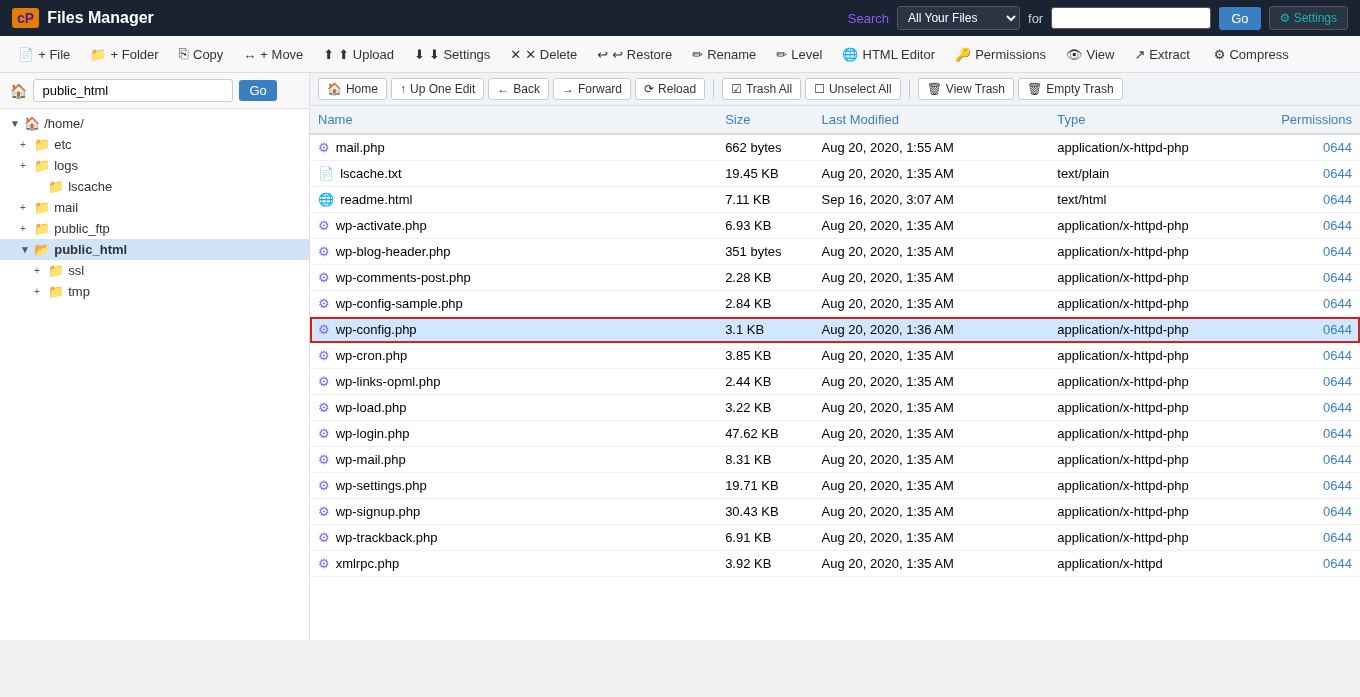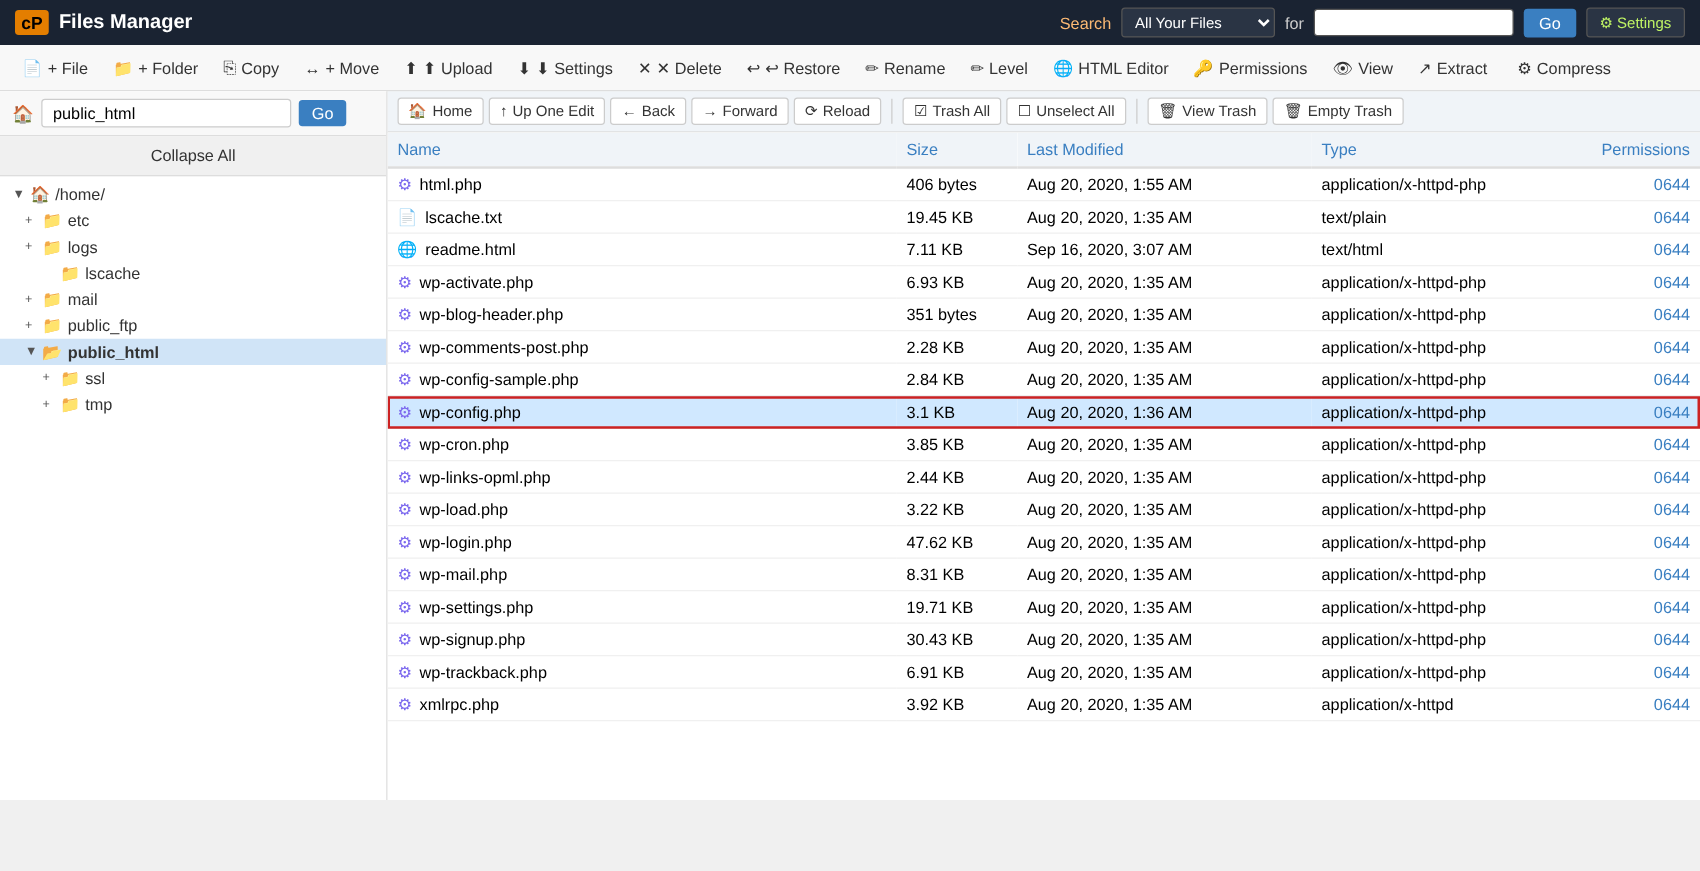--- a/index.html
+++ b/index.html
@@ -16,32 +16,32 @@
     }
     .top-header-left {
       display: flex;
       align-items: center;
       gap: 8px;
       font-size: 16px;
       font-weight: bold;
     }
     .cp-icon {
       background: #e47e00;
-      color: #000000;
+      color: #4c1d95;
       font-weight: bold;
       font-size: 14px;
       padding: 2px 5px;
       border-radius: 3px;
     }
     .top-header-right {
       display: flex;
       align-items: center;
       gap: 8px;
     }
-    .search-label { color: #fdba74; font-size: 13px; }
+    .search-label { color: #8b5cf6; font-size: 13px; }
     .search-select {
       padding: 3px 6px;
       font-size: 12px;
       border: 1px solid #555;
       background: #2a3444;
       color: white;
       border-radius: 3px;
     }
     .search-for-label { color: #ccc; font-size: 13px; }
     .search-input {
@@ -56,21 +56,21 @@
       background: #3a7fc1;
       color: white;
       border: none;
       padding: 4px 12px;
       font-size: 13px;
       border-radius: 3px;
       cursor: pointer;
     }
     .settings-btn {
       background: #2a3444;
-      color: #bef264;
+      color: #14b8a6;
       border: 1px solid #555;
       padding: 4px 10px;
       font-size: 12px;
       border-radius: 3px;
       cursor: pointer;
     }
 
     
     .toolbar {
       background: #f8f8f8;
@@ -322,21 +322,20 @@
 
 <div class="main-layout">
 
   <div class="sidebar">
     
     <div class="path-bar">
       <span class="path-home-icon">🏠</span>
       <input class="path-input" type="text" value="public_html" style="">
       <button class="path-go-btn">Go</button>
     </div>
-    <button class="collapse-all-btn">Collapse All</button>
     <div class="tree">
 
       <div class="tree-item">
         <span class="expand-icon">▼</span>
         <span class="folder-icon">🏠</span>
         <span>/home/</span>
       </div>
 
       <div class="tree-item indent-1">
         <span class="expand-icon">+</span>
@@ -439,23 +438,23 @@
             <th style="width:9%">Size</th>
             <th style="width:22%">Last Modified</th>
             <th style="width:20%">Type</th>
             <th style="width:9%; text-align:right; color:#3a7fc1">Permissions</th>
           </tr>
         </thead>
         <tbody id="file-tbody">
         <tr>
               <td style="position: relative; display: flex; align-items: center; gap: 6px;">
                 <span style="color: rgb(123, 104, 238); font-size: 13px;">⚙</span>
-                <span>html.php</span>
-              </td>
-              <td>406 bytes</td>
+                <span>mail.php</span>
+              </td>
+              <td>662 bytes</td>
               <td>Aug 20, 2020, 1:55 AM</td>
               <td>application/x-httpd-php</td>
               <td style="text-align: right; color: rgb(58, 127, 193);">0644</td>
             </tr>
             <tr>
               <td style="position: relative; display: flex; align-items: center; gap: 6px;">
                 <span style="color: rgb(74, 144, 217); font-size: 13px;">📄</span>
                 <span>lscache.txt</span>
               </td>
               <td>19.45 KB</td>

